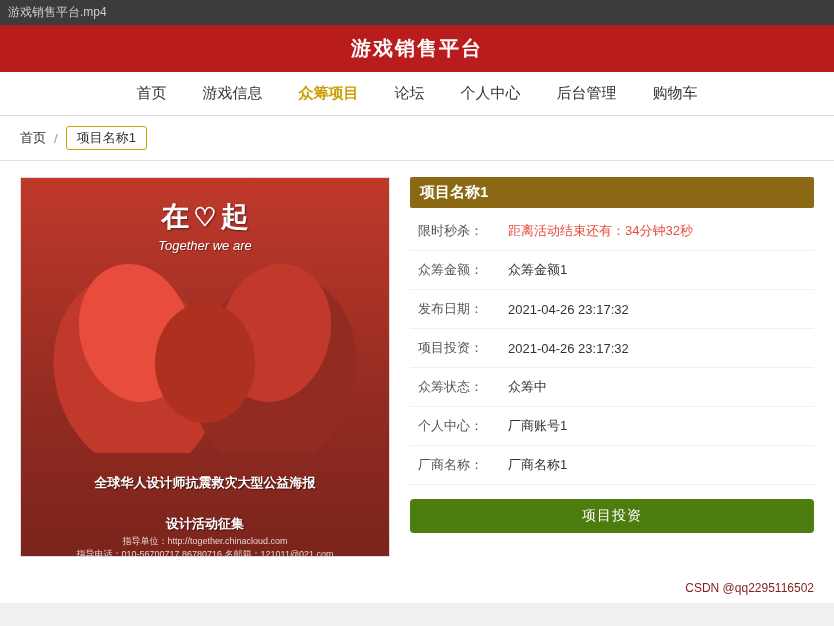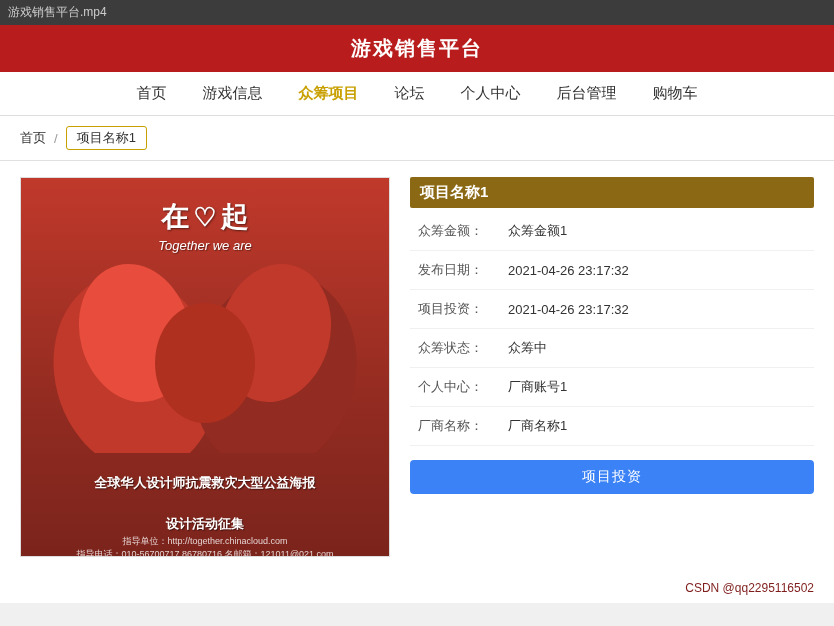--- a/index.html
+++ b/index.html
@@ -167,21 +167,21 @@
       color: #333;
       font-size: 13px;
     }
     .countdown-text {
       color: #e74c3c;
       font-size: 13px;
     }
 
     .invest-btn {
       display: inline-block;
-      background: #3b82f6;
+      background: #4d7c0f;
       color: #fff;
       border: none;
       padding: 8px 22px;
       border-radius: 4px;
       font-size: 14px;
       cursor: pointer;
       margin-top: 14px;
       letter-spacing: 1px;
     }
 
@@ -284,20 +284,26 @@
   </div>
 
   <div class="info-panel">
     <div class="info-header-bar">
       <span>项目名称1</span>
     </div>
 
     <table class="info-table">
       <tbody>
 
+        <tr>
+          <td>限时秒杀：</td>
+          <td>
+            <span class="countdown-text">距离活动结束还有：34分钟32秒</span>
+          </td>
+        </tr>
 
         <tr>
           <td>众筹金额：</td>
           <td>众筹金额1</td>
         </tr>
 
         <tr>
           <td>发布日期：</td>
           <td>2021-04-26 23:17:32</td>
         </tr>

